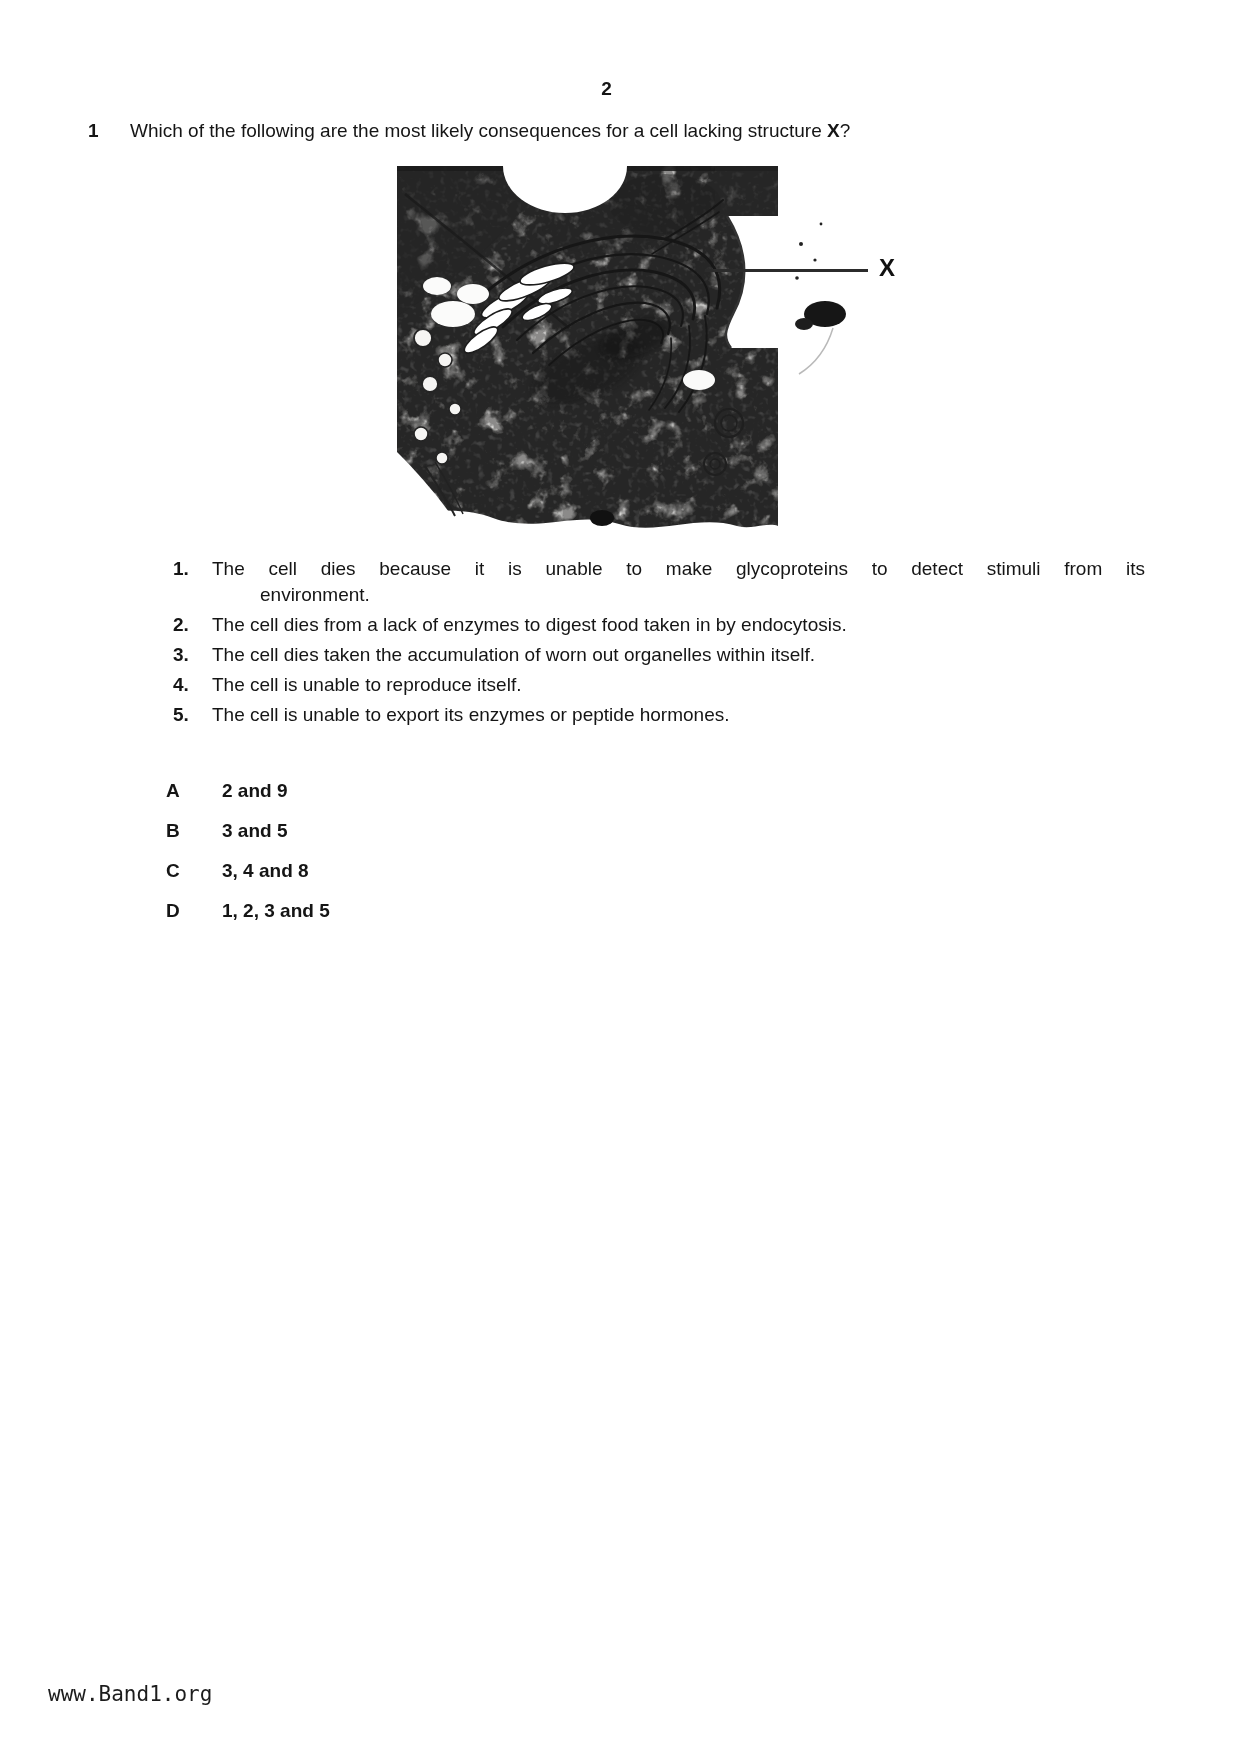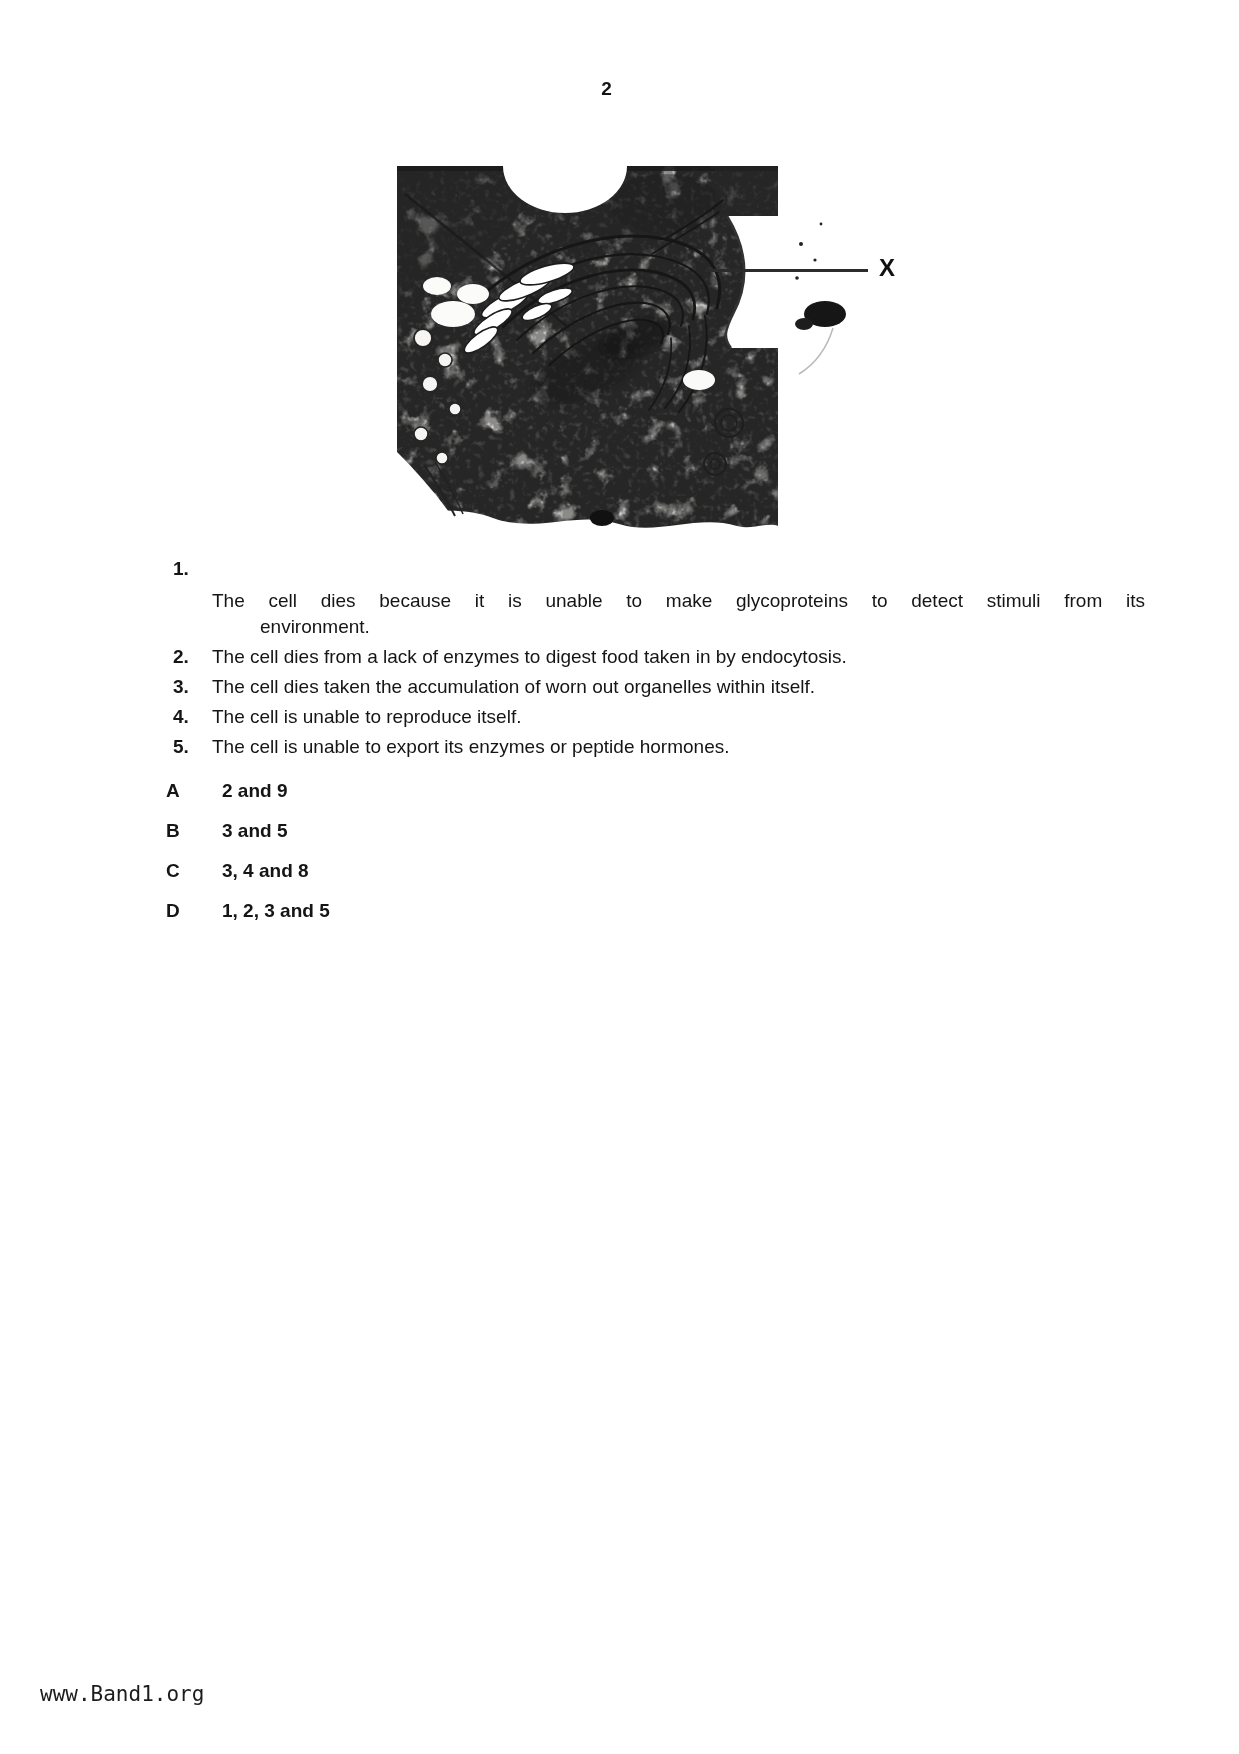--- a/index.html
+++ b/index.html
@@ -32,41 +32,44 @@
     position:absolute;left:879px;top:254px;
     font-size:24px;font-weight:700;color:#111;
   }
   .statements{
     position:absolute;left:173px;top:556px;width:972px;
     font-size:19px;line-height:26px;
   }
   .stmt{display:flex;margin-bottom:4px;}
   .stmt-num{font-weight:700;width:39px;flex-shrink:0;}
   .stmt-text{flex:1;text-align:justify;}
-  .stmt-line-justified{display:block;text-align:justify;text-align-last:justify;margin-top:32px;}
+  .stmt-line-justified{display:block;text-align:justify;text-align-last:justify;}
   .stmt-line{display:block;margin-left:48px;}
   .options{
     position:absolute;left:166px;top:778px;
     font-size:19px;line-height:26px;font-weight:700;
   }
   .option{display:flex;margin-bottom:14px;}
   .opt-letter{width:56px;flex-shrink:0;}
   .footer{
-    position:absolute;left:40px;top:1682px;
+    position:absolute;left:48px;top:1682px;
     font-family:"DejaVu Sans Mono","Liberation Mono",monospace;
     font-size:21px;color:#1c1c1c;
   }
 </style>
 </head>
 <body>
 
 <div class="page">
 
   <div class="page-number">2</div>
 
+  <div class="question">
+    <span class="q-num">1</span><span>Which of the following are the most likely consequences for a cell lacking structure </span><span class="q-bold">X</span><span>?</span>
+  </div>
 
   <div class="micrograph-wrap">
     <svg width="460" height="364" viewBox="0 0 460 364" aria-hidden="true">
       <defs>
         <clipPath id="photoClip">
             <rect x="0" y="0" width="381" height="364"></rect>
           </clipPath>
         <filter id="fCoarse" x="-5%" y="-5%" width="110%" height="110%">
           <feTurbulence type="fractalNoise" baseFrequency="0.045" numOctaves="4" seed="7" stitchTiles="stitch"></feTurbulence>
           <feColorMatrix type="matrix" values="0 0 0 0 0  0 0 0 0 0  0 0 0 0 0  2.4 2.4 2.4 0 -2.3"></feColorMatrix>

